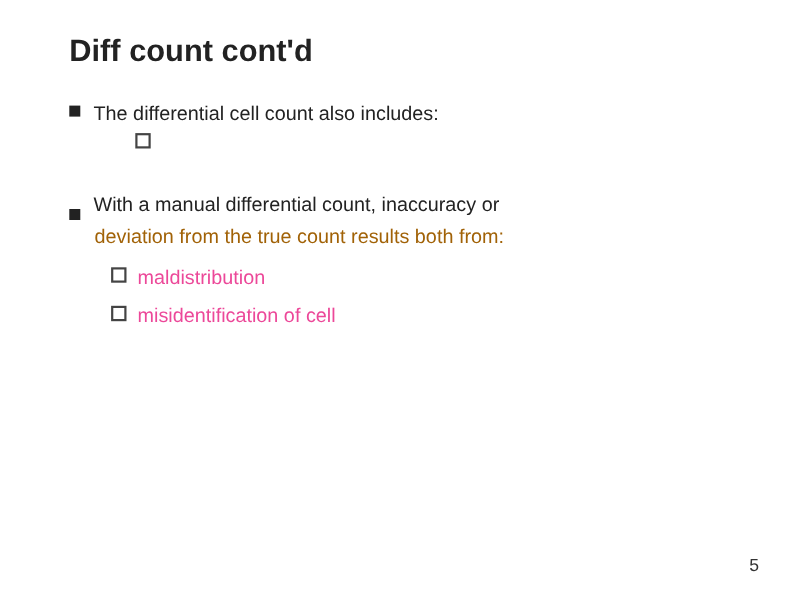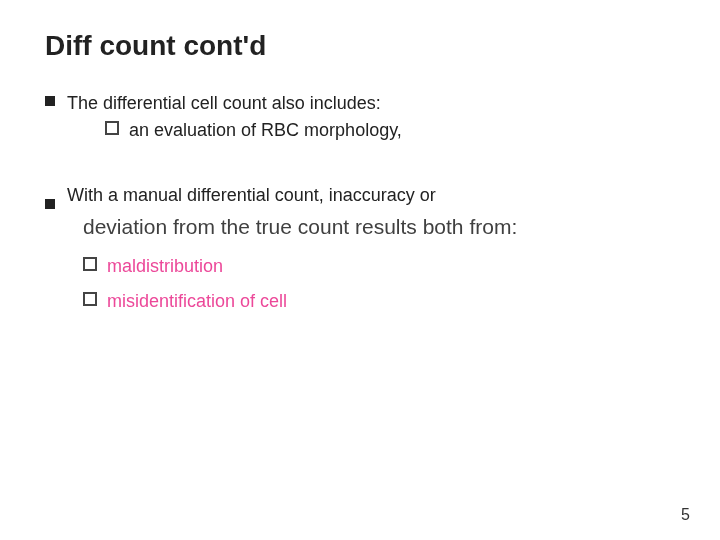--- a/index.html
+++ b/index.html
@@ -13,21 +13,21 @@
       height: 540px;
       background: #ffffff;
       font-family: Arial, sans-serif;
       position: relative;
       overflow: hidden;
     }
 
     .slide {
       width: 720px;
       height: 540px;
-      padding: 30px 45px 20px 45px;
+      padding: 30px 45px 20px 63px;
       position: relative;
     }
 
     .title {
       font-size: 28px;
       font-weight: bold;
       color: #222222;
       margin-bottom: 28px;
     }
 
@@ -97,23 +97,23 @@
       align-items: flex-end;
     }
 
     .second-text {
       font-size: 18px;
       color: #222222;
       line-height: 1.5;
     }
 
     .deviation-line {
-      margin-left: 38px;
-      font-size: 21px;
-      color: #404040;
+      margin-left: 23px;
+      font-size: 18px;
+      color: #a16207;
       line-height: 1.5;
       margin-bottom: 10px;
       margin-top: 2px;
     }
 
     .page-number {
       position: absolute;
       bottom: 16px;
       right: 30px;
       font-size: 16px;
@@ -129,21 +129,20 @@
 
   <div class="content">
 
     <div class="bullet-item">
       <div class="bullet-square"></div>
       <div>
         <div class="bullet-text">The differential cell count also includes:</div>
         <div class="sub-items">
           <div class="sub-item">
             <div class="sub-bullet"></div>
-            <div class="sub-text">an evaluation of RBC morphology,</div>
           </div>
         </div>
       </div>
     </div>
 
     <div class="second-bullet-block">
       <div class="second-bullet-row">
         <div class="bullet-square" style="margin-top:6px; margin-right:12px; flex-shrink:0;"></div>
         <div>
           <div class="second-text">With  a  manual  differential  count,  inaccuracy  or</div>

